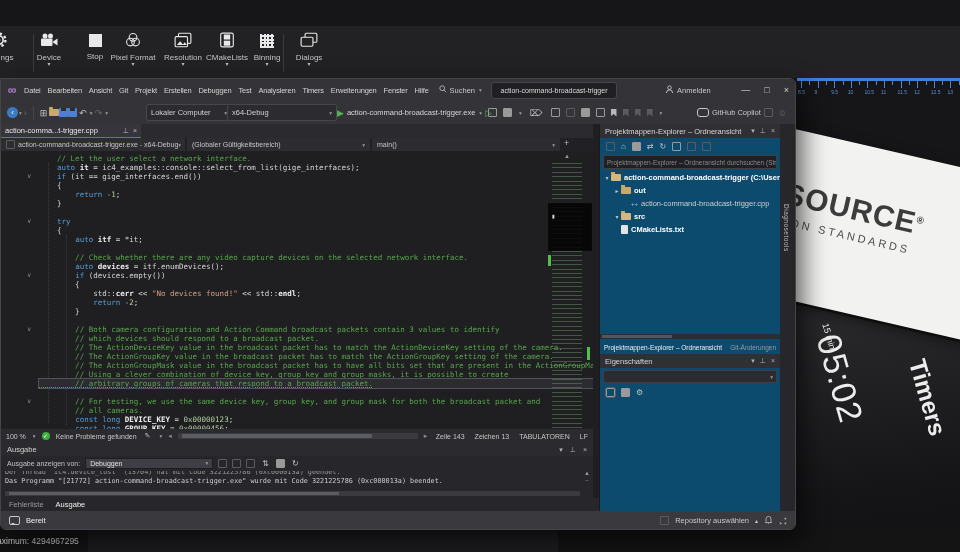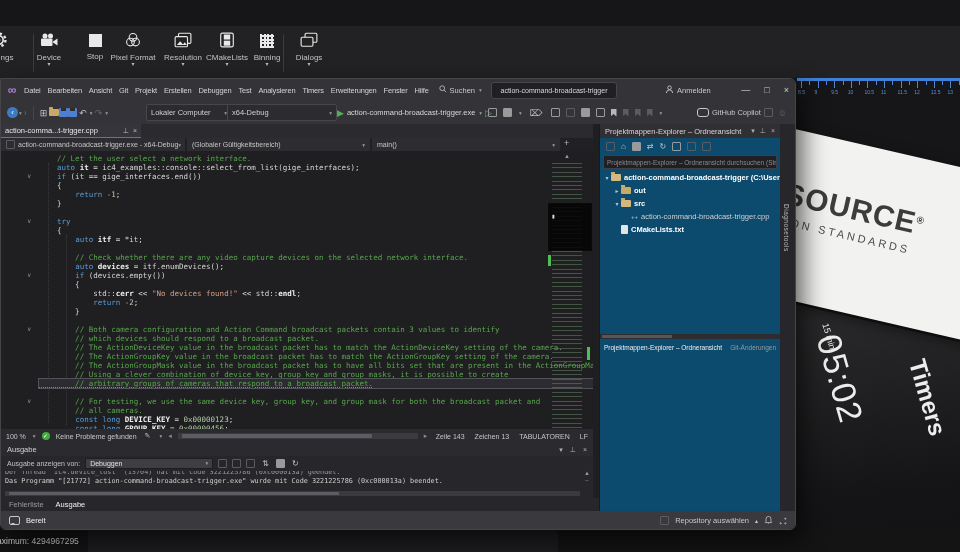--- a/index.html
+++ b/index.html
@@ -488,43 +488,61 @@
           <div class="trow" style="padding-left: 3px;">
             <span class="arr">▾</span>
             <span class="fold-open"></span>
             <span class="bold">action-command-broadcast-trigger (C:\Users\Momchil\</span>
           </div>
           <div class="trow" style="padding-left: 13px;">
             <span class="arr">▸</span>
             <span class="fold-closed"></span>
             <span class="bold">out</span>
           </div>
+          <div class="trow" style="padding-left: 23px;">
+            <span class="arr"></span>
+            <span class="cppic">++</span>
+            <span>action-command-broadcast-trigger.cpp</span>
+          </div>
           <div class="trow" style="padding-left: 13px;">
             <span class="arr">▾</span>
             <span class="fold-open"></span>
             <span class="bold">src</span>
           </div>
-          <div class="trow" style="padding-left: 23px;">
-            <span class="arr"></span>
-            <span class="cppic">++</span>
-            <span>action-command-broadcast-trigger.cpp</span>
-          </div>
           <div class="trow" style="padding-left: 13px;">
             <span class="arr"></span>
             <span class="fileic"></span>
             <span class="bold">CMakeLists.txt</span>
           </div>
         </div>
       <div id="sescroll">
           <div id="sesthumb"></div>
         </div>
       <div id="docktabs">
           <span class="btab act">Projektmappen-Explorer – Ordneransicht</span>
           <span class="btab">Git-Änderungen</span>
         </div>
+      <div id="props">
+        <div class="ptitle">
+          <span>Eigenschaften</span>
+          <span class="hico">
+            <span>▾</span>
+            <span>⊥</span>
+            <span>×</span>
+          </span>
+        </div>
+        <div id="propcombo">
+          <span class="car">▾</span>
+        </div>
+        <div id="proptools">
+          <span class="gi" style="outline:1px solid #5a5a60"></span>
+          <span class="gi f"></span>
+          <span class="tb-ic" style="font-size:8px;margin:0">⚙</span>
+        </div>
+      </div>
     </div>
 
     <div id="rstrip">
       <span>Diagnosetools</span>
     </div>
 
     <div id="statusbar">
       <span class="bub"></span>
       <span style="color:#f0f0f0">Bereit</span>
       <div id="sbright">

